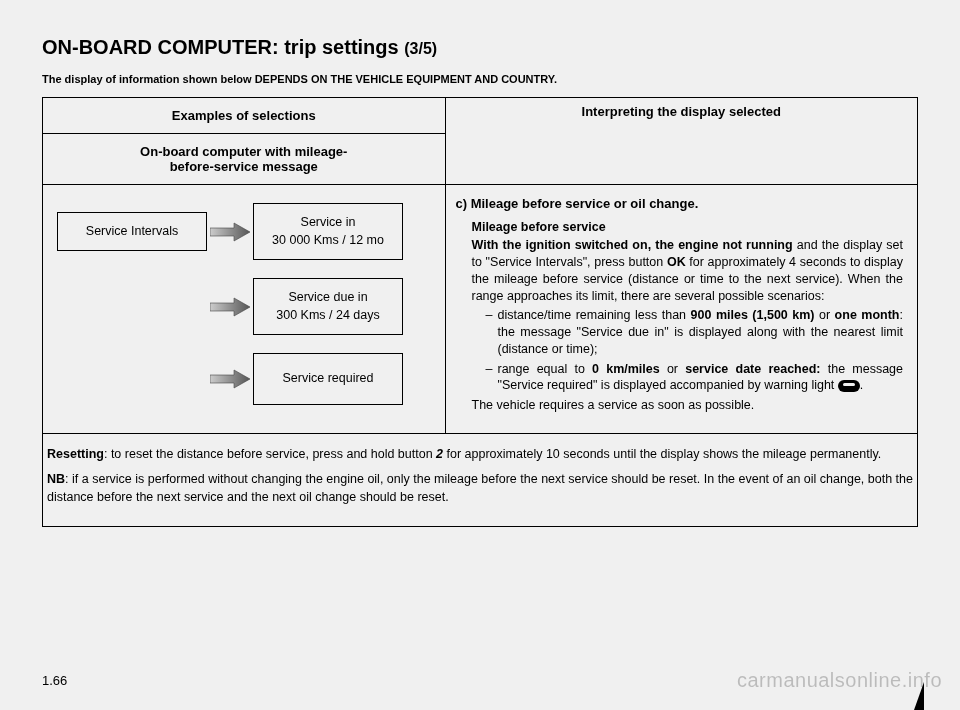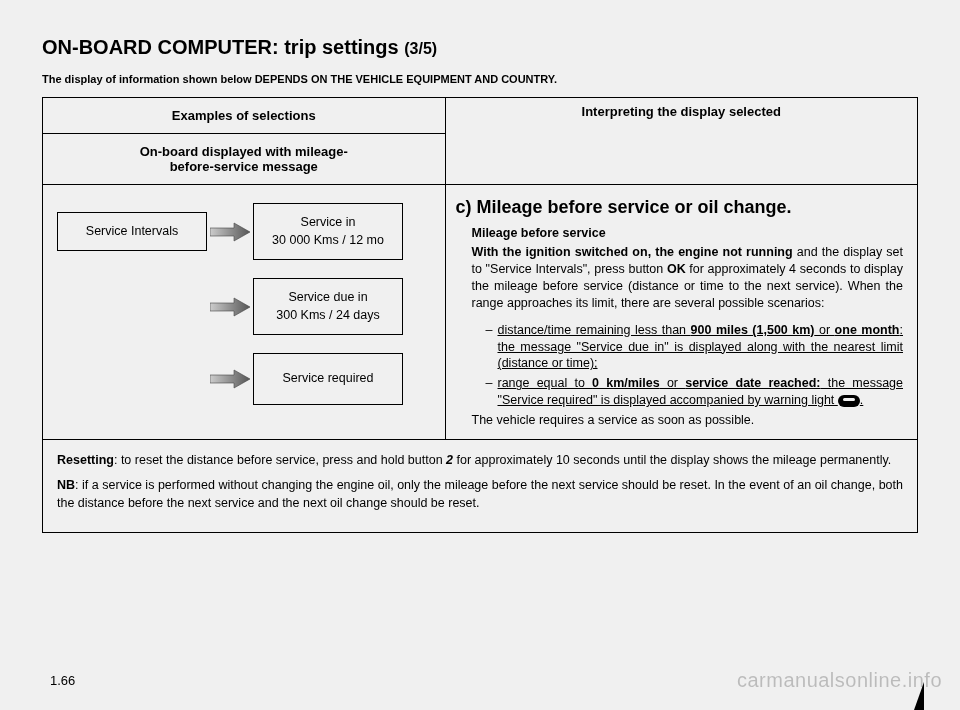--- a/index.html
+++ b/index.html
@@ -84,38 +84,37 @@
       display: flex;
       justify-content: center;
       align-items: center;
     }
     .arrow {
       width: 40px;
       height: 20px;
     }
     .right-cell .section-title {
       font-weight: bold;
-      font-size: 18px;
+      font-size: 13px;
       margin-bottom: 6px;
     }
     .right-cell .block-title {
       font-weight: bold;
       font-size: 12.5px;
       margin-left: 16px;
       margin-bottom: 2px;
     }
     .right-cell .para {
       margin-left: 16px;
       margin-bottom: 2px;
     }
     .right-cell ul {
       margin-left: 16px;
       padding-left: 14px;
-      margin-top: 10px;
-      text-decoration: underline;
+      margin-top: 2px;
     }
     .right-cell ul li {
       margin-bottom: 3px;
       list-style: none;
       position: relative;
       padding-left: 12px;
     }
     .right-cell ul li::before {
       content: "–";
       position: absolute;
@@ -138,29 +137,29 @@
       content: "";
       position: absolute;
       left: 5px;
       top: 3px;
       width: 12px;
       height: 3px;
       background: #f0f0f0;
       border-radius: 2px;
     }
     td.footer-cell {
-      padding: 12px 14px;
+      padding: 12px 4px;
       font-size: 12.5px;
       line-height: 1.4;
       text-align: justify;
     }
     td.footer-cell p { margin-bottom: 8px; }
     .pgnum {
       position: absolute;
-      left: 50px;
+      left: 42px;
       bottom: 22px;
       font-size: 13px;
     }
     .watermark {
       position: absolute;
       right: 18px;
       bottom: 18px;
       font-size: 20px;
       color: rgba(0,0,0,0.22);
       letter-spacing: 0.5px;
@@ -189,21 +188,21 @@
   <div class="subhead">The display of information shown below DEPENDS ON THE VEHICLE EQUIPMENT AND COUNTRY.</div>
 
   <table class="outer">
     <tbody>
         <tr>
       <th class="left-head">Examples of selections</th>
       <th class="right-head" rowspan="2">Interpreting the display selected</th>
     </tr>
     <tr>
       <th class="left-head">
-        <span>On-board displayed with mileage-</span><br>
+        <span>On-board computer with mileage-</span><br>
         <span>before-service message</span>
       </th>
     </tr>
     <tr>
       <td class="left-cell">
 
         <div class="diagram-row">
           <div class="box">Service Intervals</div>
           <div class="arrow-wrap">
             <svg class="arrow" viewBox="0 0 40 20">

